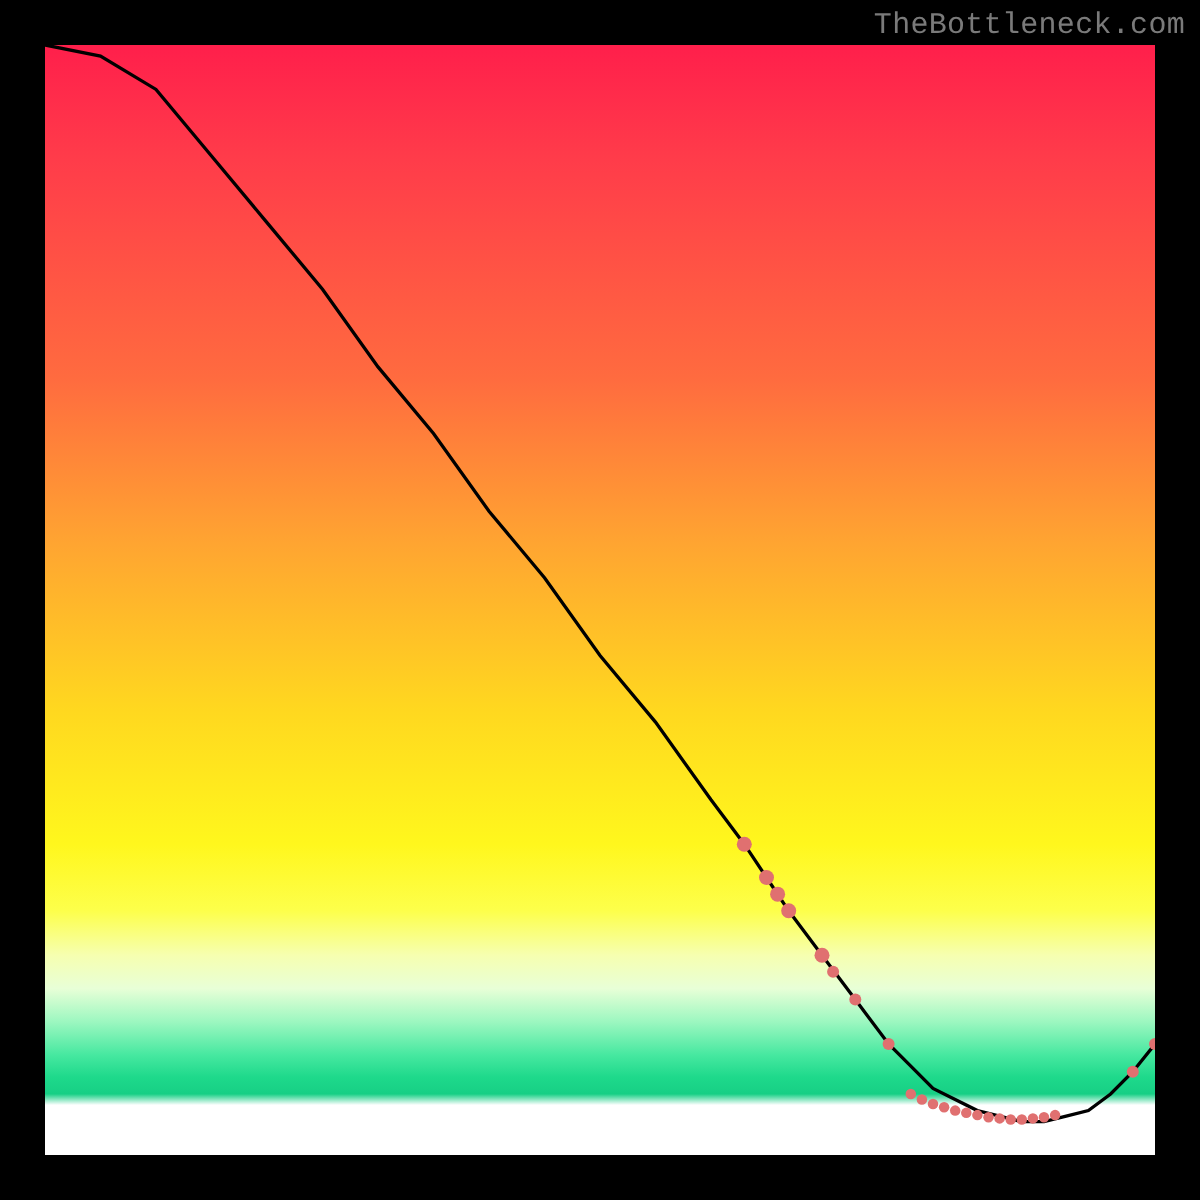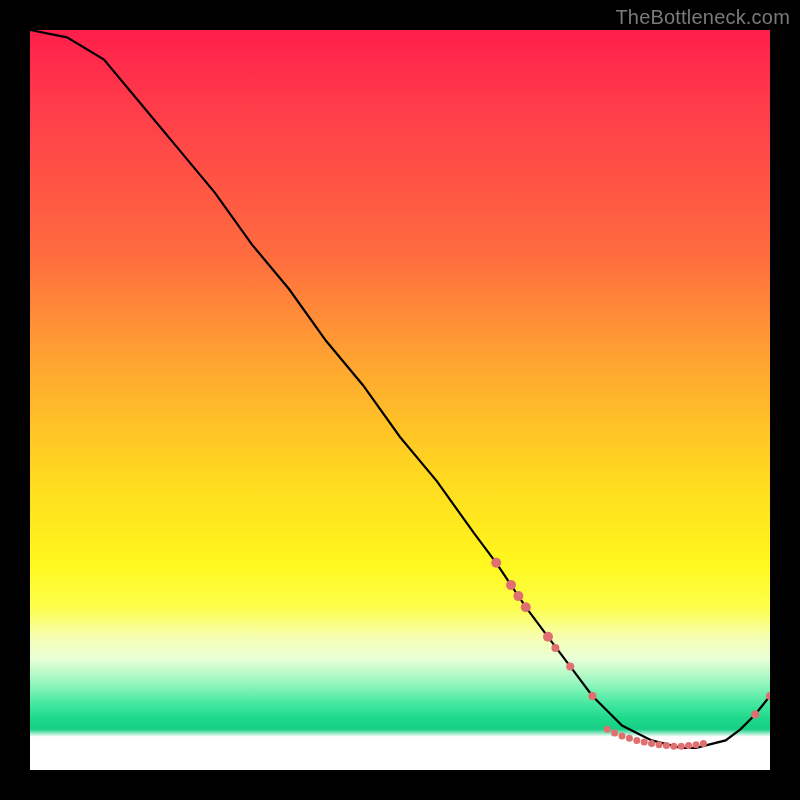--- a/index.html
+++ b/index.html
@@ -53,20 +53,21 @@
     pointer-events: none;
   }
   .watermark {
     position: absolute;
     top: 6px;
     right: 10px;
     color: #7a7a7a;
     font-size: 20px;
     font-weight: 500;
     letter-spacing: 0.2px;
+    font-family: Liberation Mono, monospace;
   }
 </style>
 </head>
 <body>
 
 <div class="stage">
   <div class="watermark">TheBottleneck.com</div>
 
   <div class="plot-area">
     <div class="gradient"></div>

